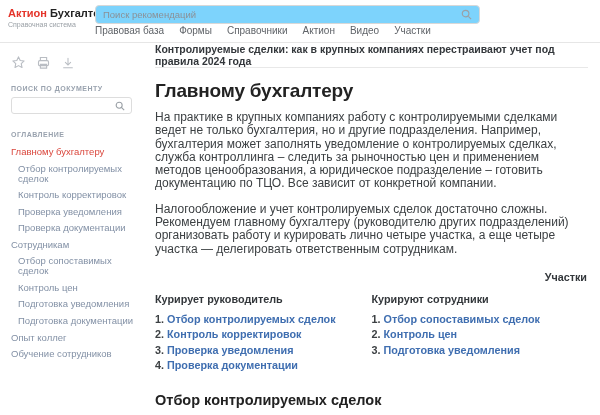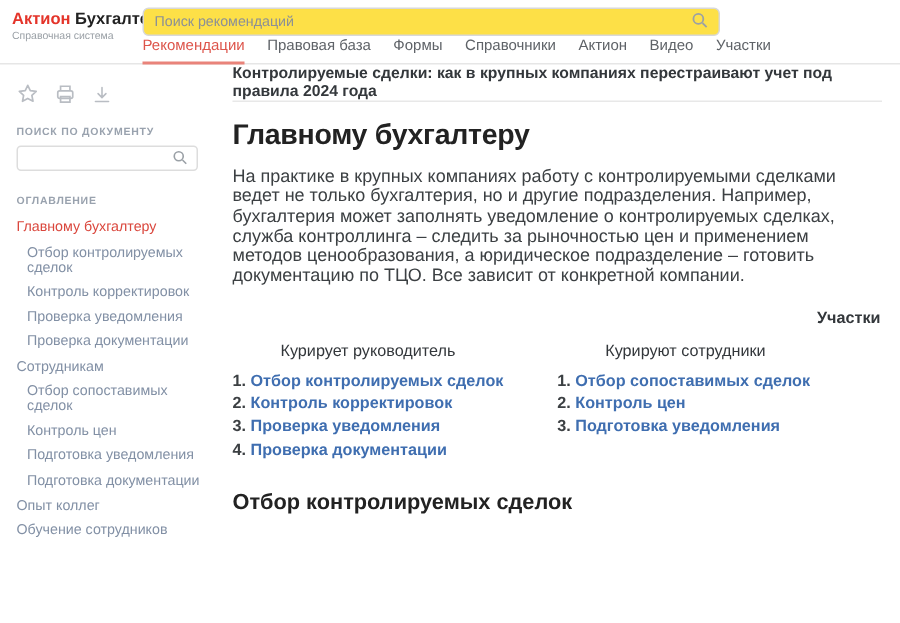--- a/index.html
+++ b/index.html
@@ -8,21 +8,21 @@
 
   
   .header { position:relative; height:43px; border-bottom:1px solid #e6e6e6; background:#fff; }
   .logo { position:absolute; left:8px; top:7px; line-height:1.1; }
   .logo-line1 { font-size:11px; font-weight:bold; white-space:nowrap; }
   .logo-brand { color:#e4342a; }
   .logo-product { color:#222; }
   .logo-sub { font-size:7px; color:#9aa0a6; margin-top:2px; }
   .hsearch { position:absolute; left:95px; top:5px; width:385px; height:19px;
     border:1px solid #d8d8d8; border-radius:4px; display:flex; align-items:center;
-    padding:0 7px; background:#fde047; }
+    padding:0 7px; background:#7dd3fc; }
   .hsearch input { flex:1; border:none; outline:none; font-size:9.5px;
     font-family:"Liberation Sans",sans-serif; color:#444; background:transparent; }
   .hsearch input::placeholder { color:#8b9096; }
   .tabs { position:absolute; left:95px; bottom:-1px; display:flex; gap:15px; }
   .tab { font-size:10px; color:#5f6368; padding-bottom:5px; border-bottom:2px solid transparent; cursor:pointer; white-space:nowrap; }
   .tab.active { color:#dd554b; border-bottom-color:#e98density; }
   .tab.active { border-bottom-color:#e9837a; }
 
   
   .page { display:flex; height:372px; }
@@ -43,21 +43,21 @@
 
   
   .main { flex:1; padding:0 12px 0 10px; }
   .article-bar { height:25px; display:flex; border-bottom:1px solid #e8e8e8; }
   .article-title { font-size:10.5px; font-weight:bold; color:#33373b; }
   h1.doc-h1 { font-size:19px; color:#222; margin:12px 0 9px; letter-spacing:-.2px; }
   .main p { font-size:12px; line-height:13.3px; color:#3c4043; margin-bottom:12px; max-width:432px; }
   .uchastki { text-align:right; font-weight:bold; font-size:10.8px; color:#33373b; margin:15px 0 10px; max-width:432px; }
   .cols { display:flex; max-width:440px; }
   .col { width:50%; }
-  .col-header { font-size:10.8px; font-weight:normal; color:#33373b; margin-bottom:9px;margin-left:32px; }
+  .col-header { font-size:10.8px; font-weight:bold; color:#33373b; margin-bottom:9px; }
   .col-item { font-size:10.8px; margin-bottom:4.5px; line-height:10.8px;font-weight:bold; }
   .num { color:#3c4043; }
   a.link, .link { color:#3f6eb0; text-decoration:none; cursor:pointer; }
   h2.doc-h2 { font-size:14.5px; color:#222; margin:17px 0 9px; }
 </style>
 </head>
 <body>
 
 <div class="header">
   <div class="logo">
@@ -70,21 +70,20 @@
   <div class="hsearch">
     <input type="text" placeholder="Поиск рекомендаций" style="">
     <span>
       <svg width="11" height="11" viewBox="0 0 12 12" fill="none" stroke="#9aa0a6" stroke-width="1.3">
         <circle cx="5" cy="5" r="3.6"></circle>
           <line x1="8" y1="8" x2="11" y2="11"></line>
       </svg>
     </span>
   </div>
   <div class="tabs">
-    <div class="tab active">Рекомендации</div>
     <div class="tab">Правовая база</div>
     <div class="tab">Формы</div>
     <div class="tab">Справочники</div>
     <div class="tab">Актион</div>
     <div class="tab">Видео</div>
     <div class="tab">Участки</div>
   </div>
 </div>
 
 <div class="page">
@@ -137,20 +136,21 @@
     </div>
   </div>
 
   <div class="main">
     <div class="article-bar">
       <span class="article-title">Контролируемые сделки: как в крупных компаниях перестраивают учет под правила 2024 года</span>
     </div>
 
     <h1 class="doc-h1">Главному бухгалтеру</h1>
     <p>На практике в крупных компаниях работу с контролируемыми сделками ведет не только бухгалтерия, но и другие подразделения. Например, бухгалтерия может заполнять уведомление о контролируемых сделках, служба контроллинга – следить за рыночностью цен и применением методов ценообразования, а юридическое подразделение – готовить документацию по ТЦО. Все зависит от конкретной компании.</p>
+    <p>Налогообложение и учет контролируемых сделок достаточно сложны. Рекомендуем главному бухгалтеру (руководителю других подразделений) организовать работу и курировать лично четыре участка, а еще четыре участка — делегировать ответственным сотрудникам.</p>
 
     <div class="uchastki">Участки</div>
 
     <div class="cols">
       <div class="col">
         <div class="col-header">Курирует руководитель</div>
         <div class="col-item">
           <span class="num">1.</span>
           <a class="link">Отбор контролируемых сделок</a>
         </div>

